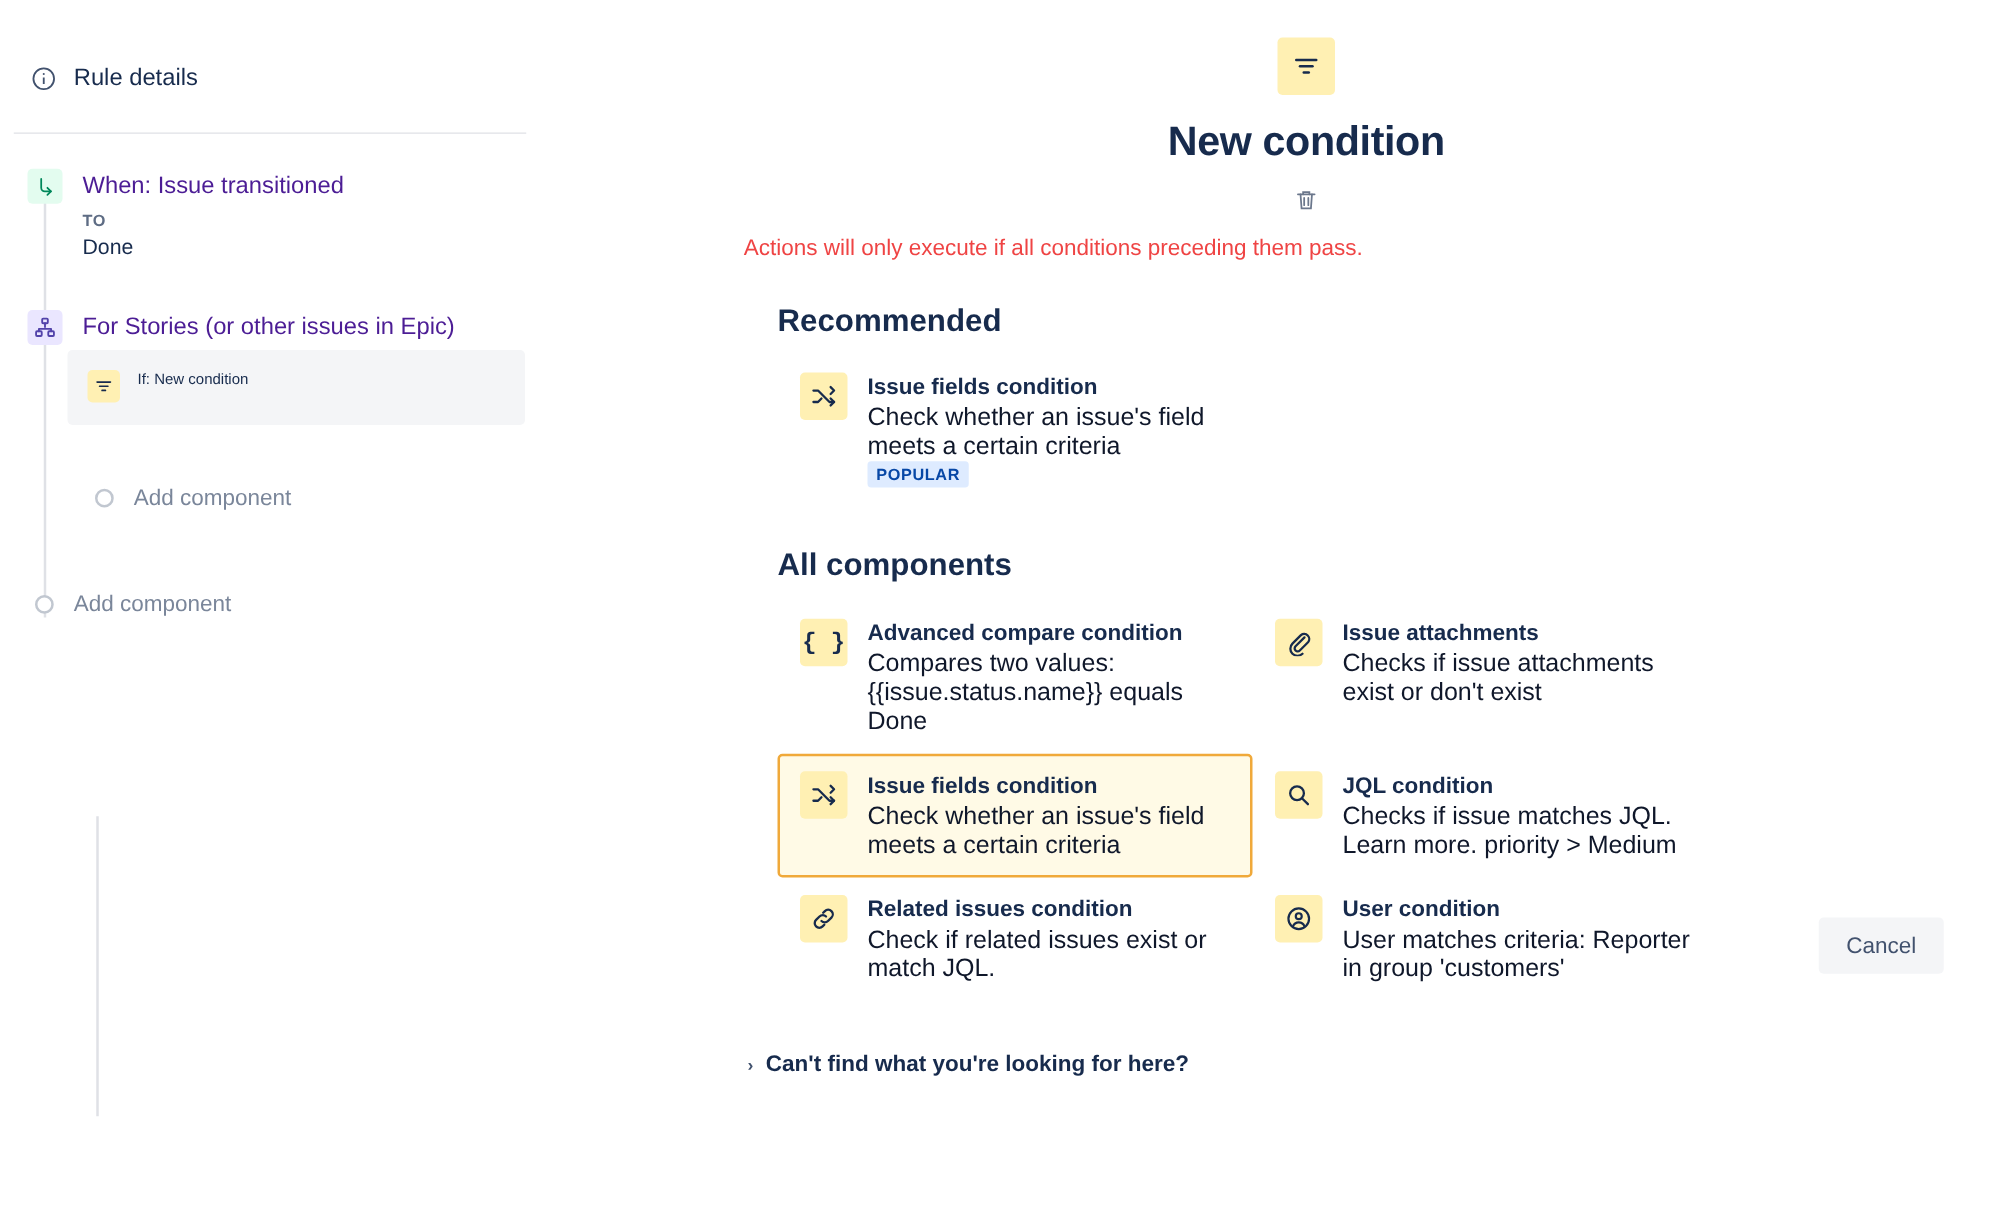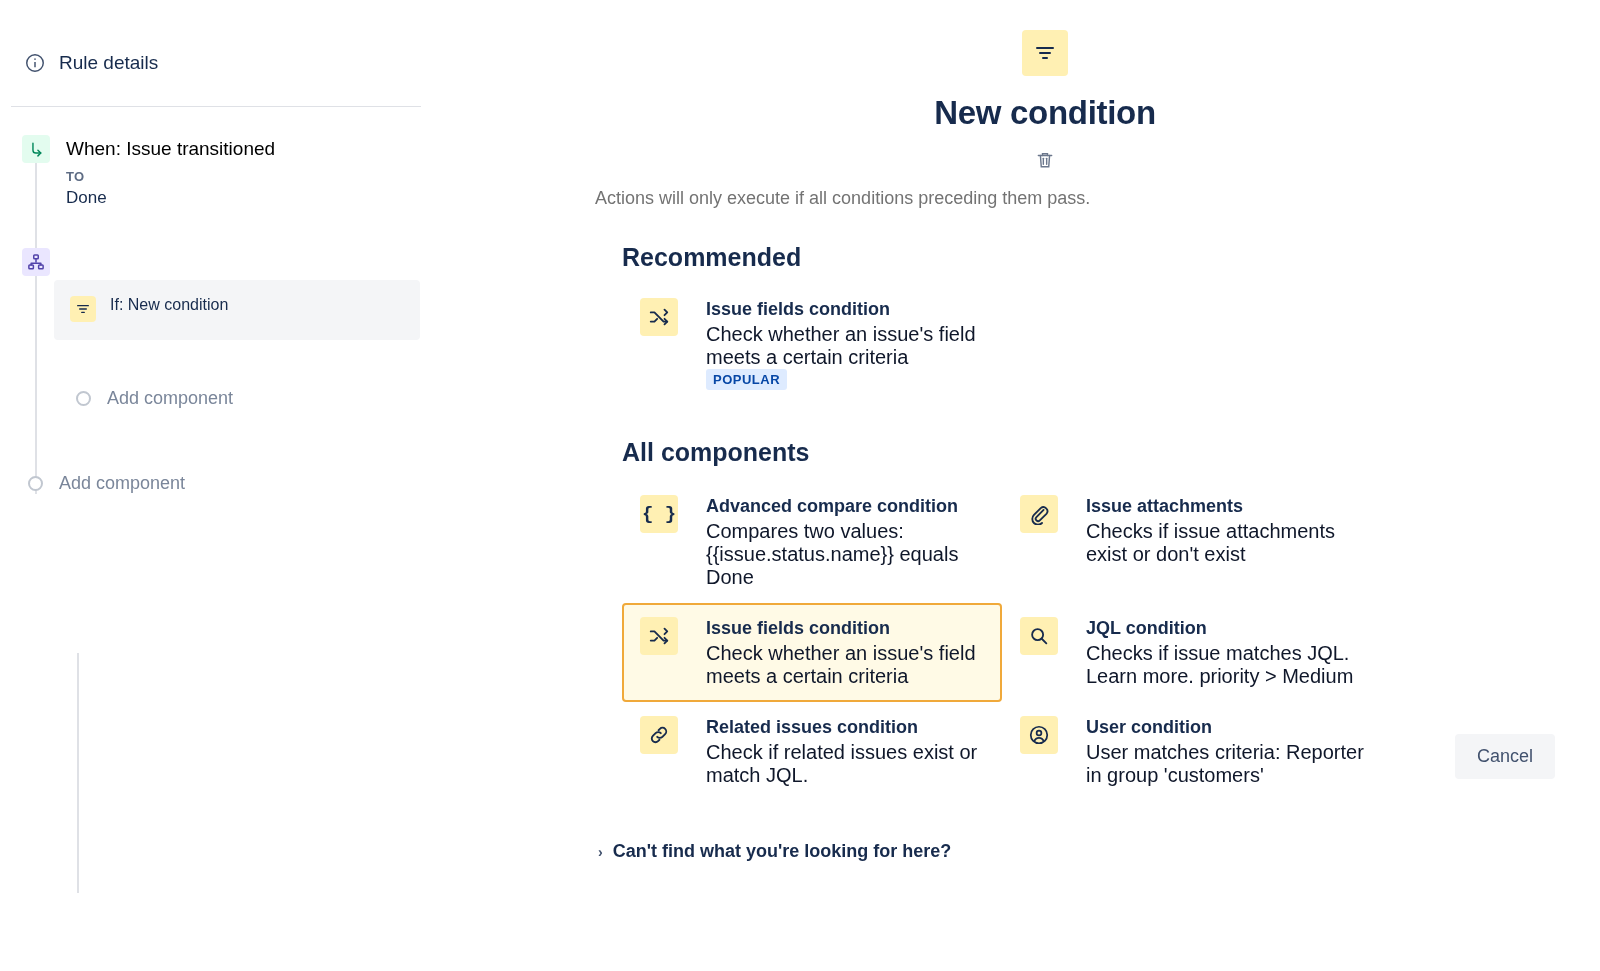--- a/index.html
+++ b/index.html
@@ -78,21 +78,21 @@
     position: relative;
   }
   .ic-green { background: #E3FCEF; color: #00875A; }
   .ic-yellow { background: #FFF0B3; color: #172B4D; }
   .ic-purple { background: #EAE6FF; color: #5243AA; }
   .ic-grey  { background: #FFF0B3; color: #172B4D; }
   .node-body { padding-top: 1px; }
   .node-title {
     font-size: 19px;
     line-height: 25px;
-    color: #000000;
+    color: #4c1d95;
     max-width: 310px;
   }
   .node-sub-strong {
     font-size: 13px;
     font-weight: bold;
     letter-spacing: .4px;
     color: #5E6C84;
     margin-top: 8px;
   }
   .node-sub {
@@ -111,21 +111,21 @@
     border-radius: 4px;
     padding: 16px 18px 18px 16px;
     width: 366px;
     display: flex;
     gap: 14px;
     position: relative;
     z-index: 2;
   }
   .selected-card .node-icon { flex: 0 0 26px; width: 26px; height: 26px; }
   .selected-title {
-    font-size: 16px;
+    font-size: 12px;
     color: #172B4D;
     font-weight: normal;
   }
   .selected-desc {
     font-size: 16px;
     line-height: 22px;
     color: #172B4D;
     margin-top: 4px;
     max-width: 300px;
   }
@@ -171,39 +171,39 @@
     font-size: 33px;
     font-weight: bold;
     color: #172B4D;
     letter-spacing: -0.3px;
   }
   .trash { color: #6B778C; cursor: pointer; }
   .main-desc {
     margin-top: 18px;
     margin-left: 65px;
     font-size: 18px;
-    color: #737373;
+    color: #ef4444;
   }
   .section-title {
     margin-top: 34px;
     margin-left: 92px;
     font-size: 25px;
     font-weight: bold;
     color: #172B4D;
   }
   .cards {
     margin-top: 14px;
     margin-left: 92px;
     display: grid;
     grid-template-columns: 380px 380px;
     column-gap: 0px;
   }
   .card {
     display: flex;
-    gap: 28px;
+    gap: 16px;
     padding: 12px 14px 12px 16px;
     border-radius: 4px;
     border: 2px solid transparent;
     align-items: flex-start;
     cursor: pointer;
   }
   .card.selected {
     border-color: #F0A93A;
     background: #FFFAE6;
   }
@@ -306,20 +306,23 @@
 
 
       <div class="node" style="margin-bottom:18px">
         <div class="node-icon ic-purple">
           <svg width="18" height="18" viewBox="0 0 24 24" fill="none" stroke="#5243AA" stroke-width="2" stroke-linecap="round" stroke-linejoin="round">
             <rect x="9" y="2.5" width="6" height="5" rx="1"></rect>
             <rect x="2.5" y="16" width="6" height="5" rx="1"></rect>
             <rect x="15.5" y="16" width="6" height="5" rx="1"></rect>
             <path d="M12 7.5v4M5.5 16v-2.5h13V16"></path>
           </svg>
+        </div>
+        <div class="node-body">
+          <div class="node-title">For Stories (or other issues in Epic)</div>
         </div>
       </div>
 
       <div class="nested">
         <div class="selected-card">
           <div class="node-icon ic-grey">
             <svg width="16" height="16" viewBox="0 0 24 24" fill="none" stroke="#172B4D" stroke-width="2" stroke-linecap="round">
               <line x1="4" y1="7" x2="20" y2="7"></line>
               <line x1="7" y1="12" x2="17" y2="12"></line>
               <line x1="10" y1="17" x2="14" y2="17"></line>

